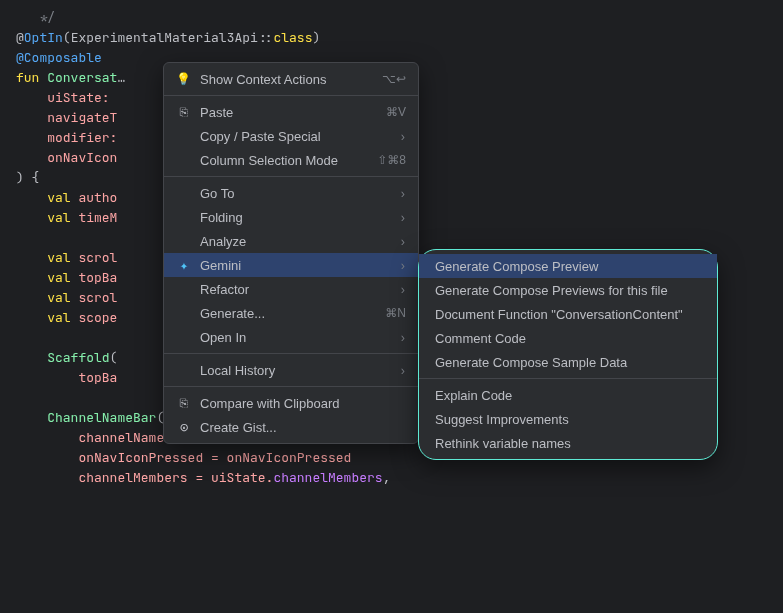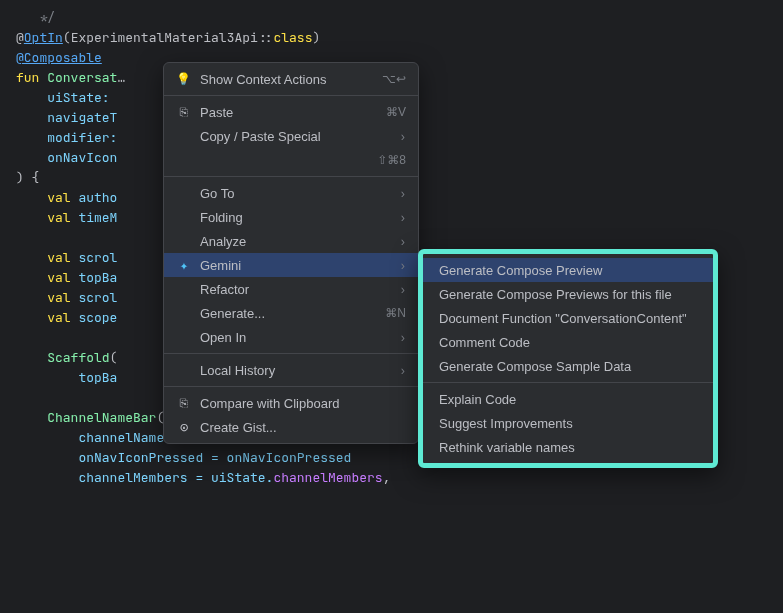--- a/index.html
+++ b/index.html
@@ -25,22 +25,22 @@
 
     .code-line {
       padding: 0 16px;
       white-space: pre;
       font-size: 13px;
       line-height: 20px;
     }
 
     .kw { color: #fde047; }
     .fn { color: #86efac; }
-    .ann { color: #56a8f5; text-decoration: underline; }
-    .param { color: #7dd3fc; }
+    .ann { color: #56a8f5; }
+    .param { color: #fca5a5; }
     .symbol { color: #bcbec4; }
     .comment { color: #7a7e85; }
     .purple { color: #c77dff; }
 
     
     .context-menu {
       position: absolute;
       top: 62px;
       left: 163px;
       width: 256px;
@@ -112,22 +112,22 @@
       font-size: 14px;
     }
 
     
     .submenu {
       position: absolute;
       top: -4px;
       left: 254px;
       width: 300px;
       background: #2b2d30;
-      border: 5px solid #5eead4;
-      border-radius: 6px;
+      border: 1px solid #5eead4;
+      border-radius: 18px;
       box-shadow: 0 8px 24px rgba(0,0,0,0.5);
       z-index: 101;
       padding: 4px 0;
     }
 
     .submenu-item {
       display: flex;
       align-items: center;
       padding: 4px 16px;
       cursor: pointer;
@@ -202,20 +202,24 @@
 
   <div class="menu-item">
     <div class="menu-item-left">
       <span class="menu-icon"></span>
       <span class="menu-label">Copy / Paste Special</span>
     </div>
     <span class="menu-arrow">›</span>
   </div>
 
   <div class="menu-item">
+    <div class="menu-item-left">
+      <span class="menu-icon"></span>
+      <span class="menu-label">Column Selection Mode</span>
+    </div>
     <span class="menu-shortcut">⇧⌘8</span>
   </div>
 
   <div class="menu-separator"></div>
 
   <div class="menu-item">
     <div class="menu-item-left">
       <span class="menu-icon"></span>
       <span class="menu-label">Go To</span>
     </div>

